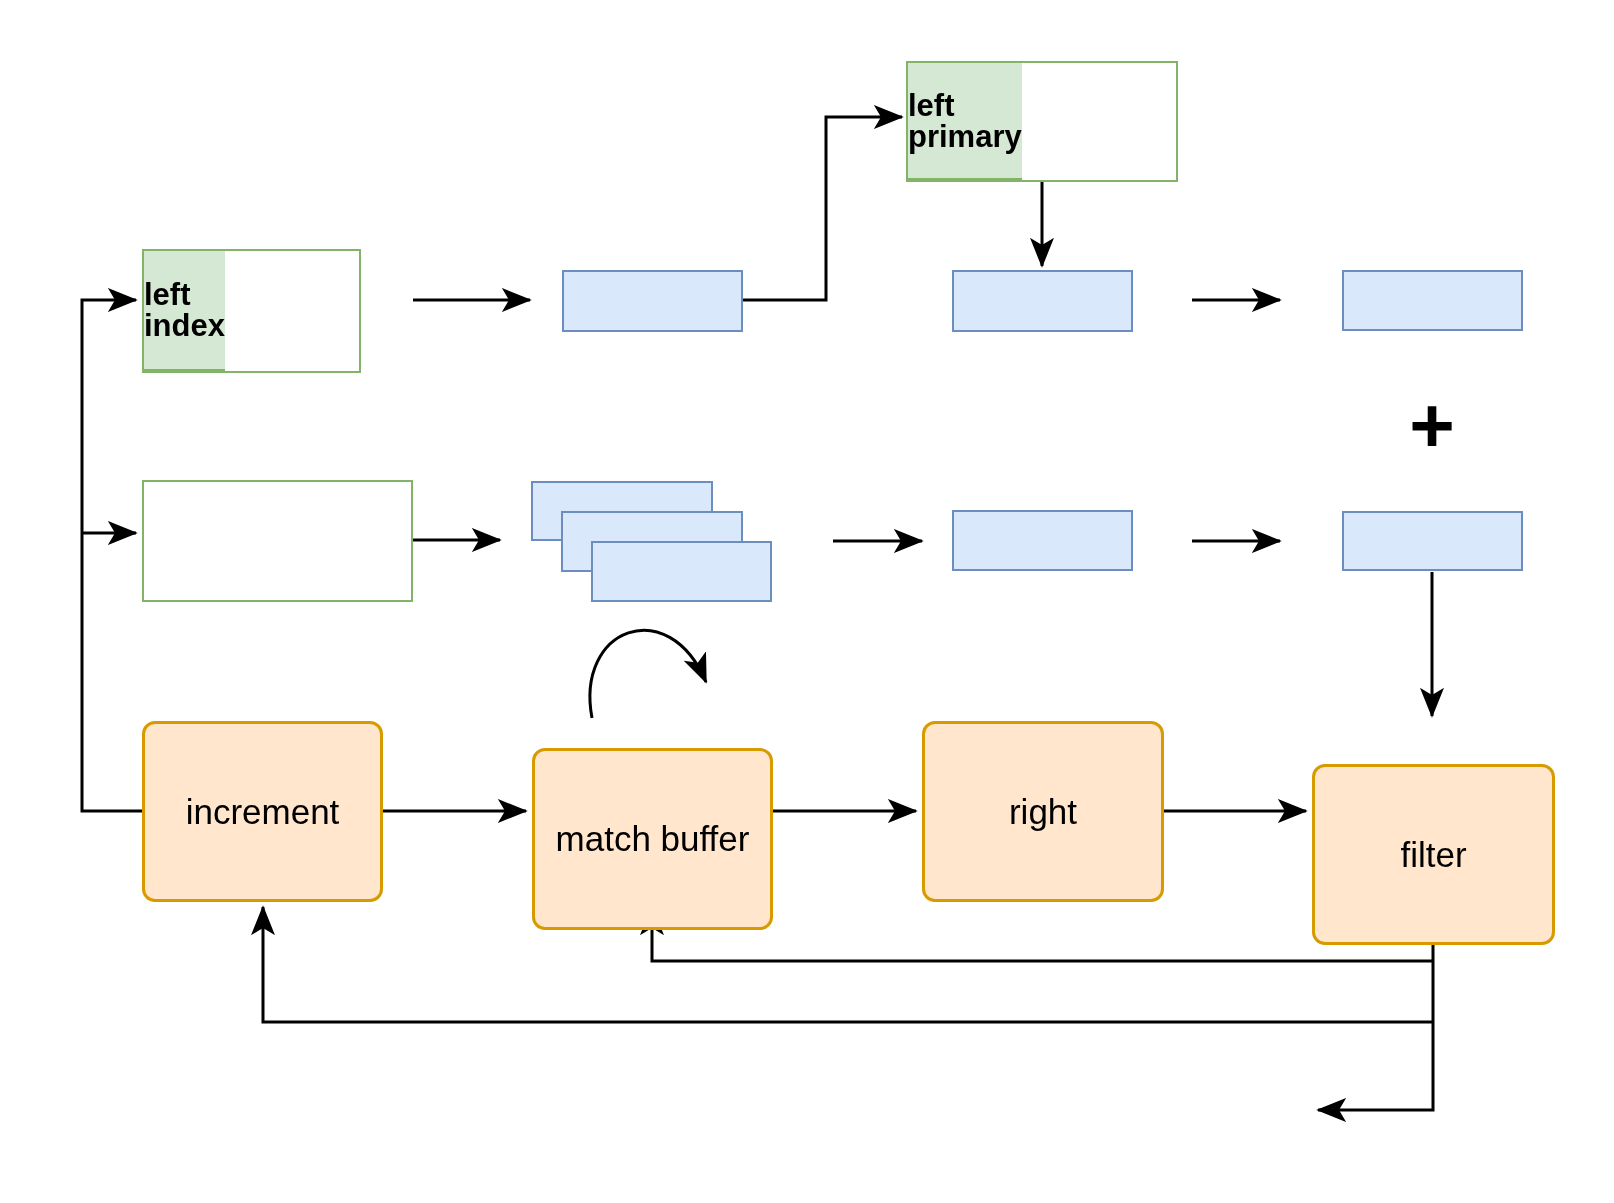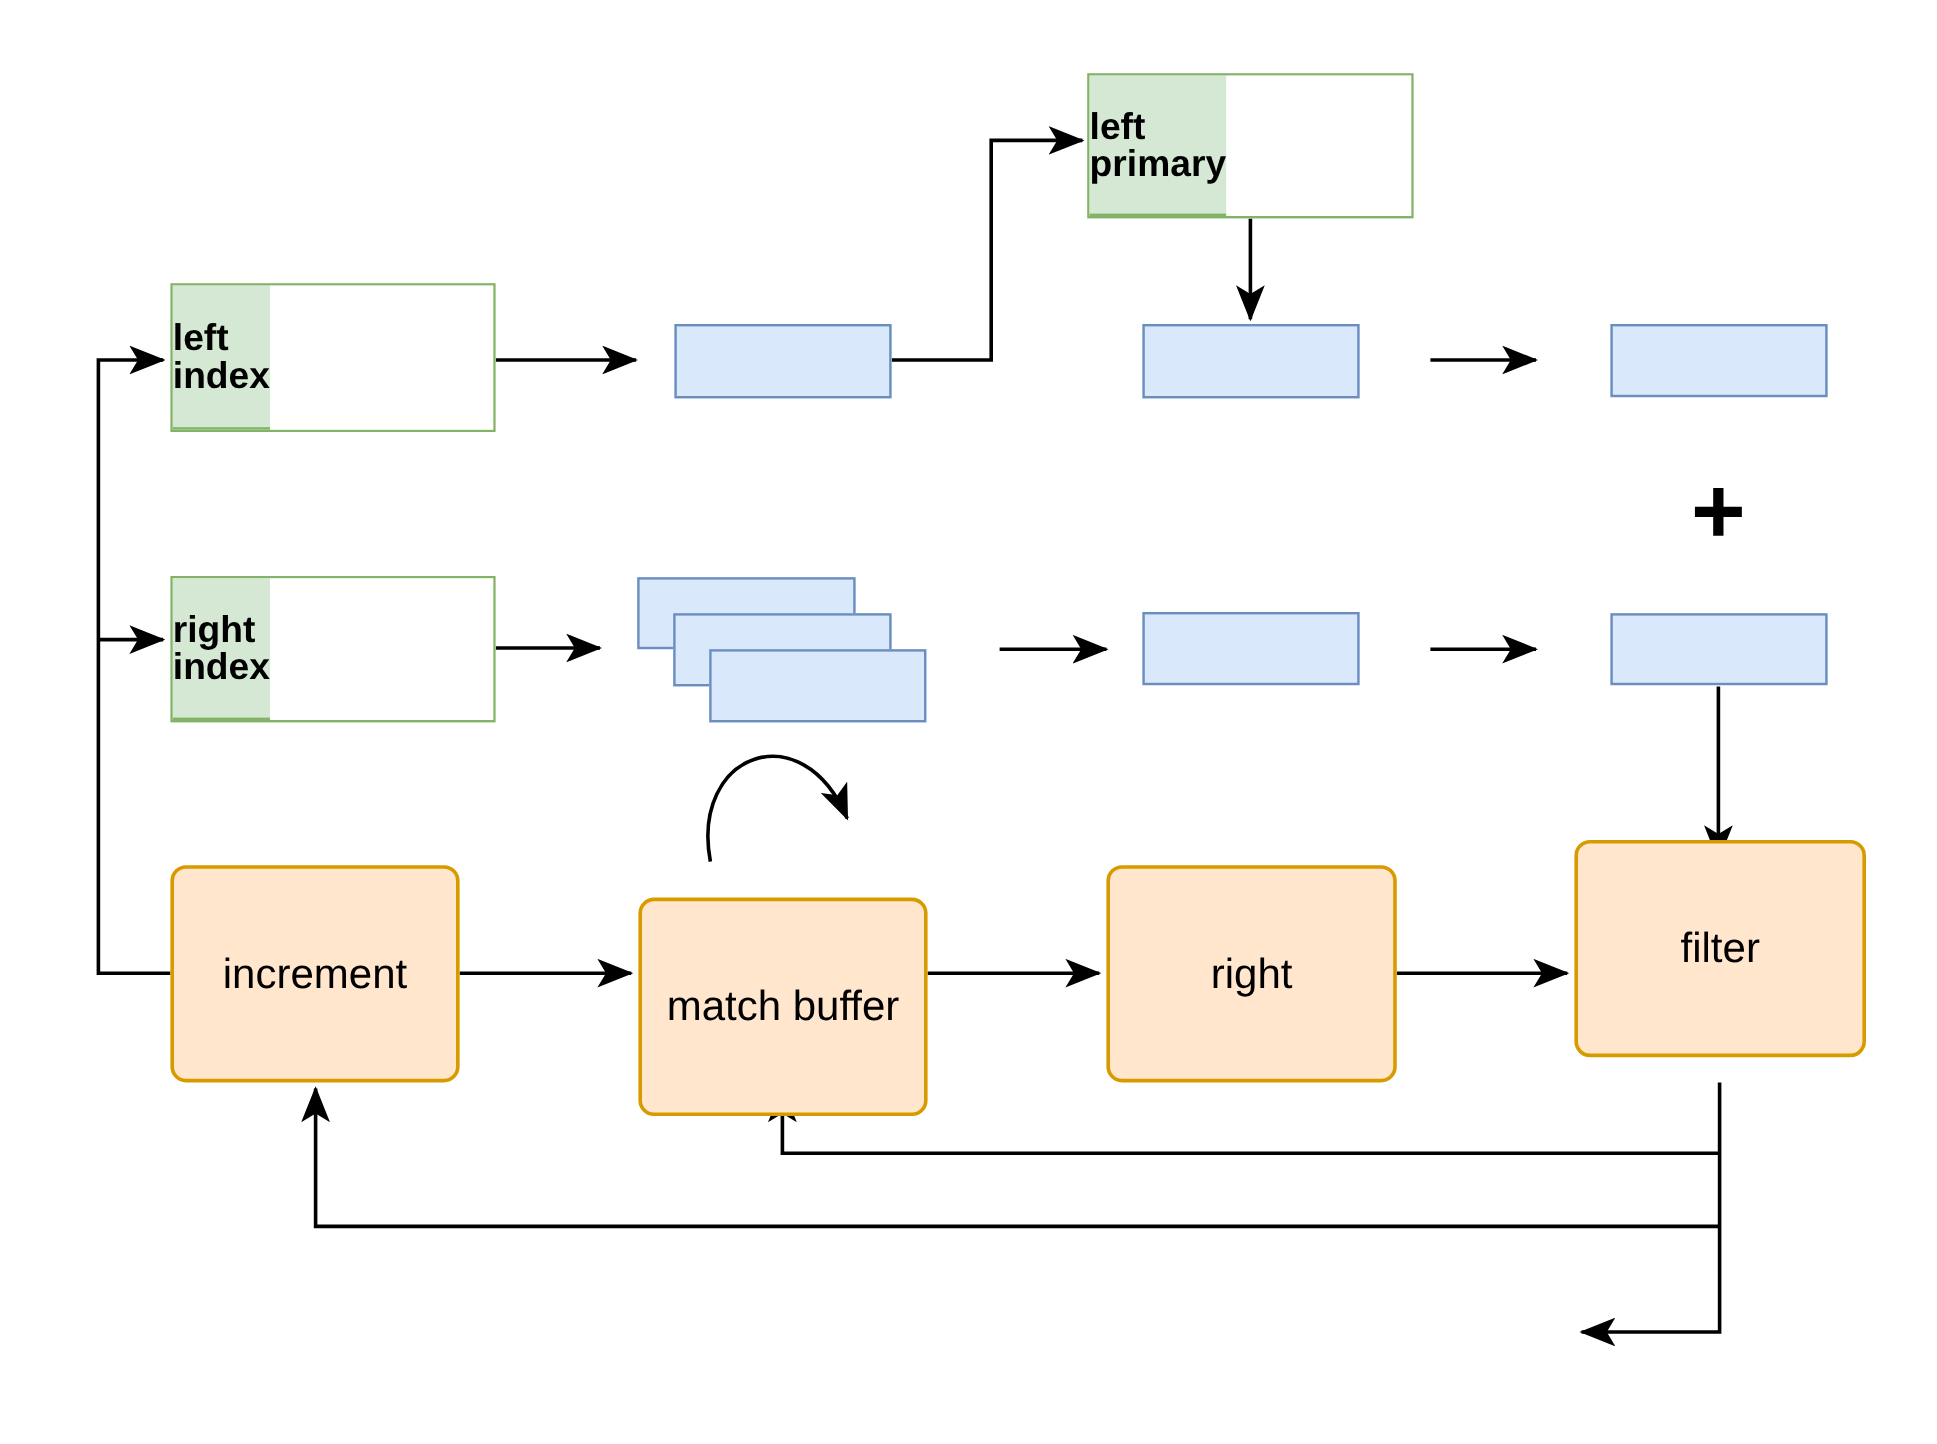--- a/index.html
+++ b/index.html
@@ -56,27 +56,26 @@
       <path d="M383 811 L526 811" marker-end="url(#arrow)"></path>
       <path d="M773 811 L916 811" marker-end="url(#arrow)"></path>
       <path d="M1164 811 L1306 811" marker-end="url(#arrow)"></path>
       <path d="M592 718 C575 628 668 593 706 682" marker-end="url(#arrow)"></path>
       <path d="M1433 902 L1433 1110 L1318 1110" marker-end="url(#arrow)"></path>
       <path d="M1433 961 L652 961 L652 907" marker-end="url(#arrow)"></path>
       <path d="M1433 1022 L263 1022 L263 907" marker-end="url(#arrow)"></path>
     </g>
   </svg>
 
-  <div class="record" style="left:142px;top:236px;width:271px;height:124px">
+  <div class="record" style="left:142px;top:249px;width:219px;height:124px">
     <div class="record-header">left index</div>
     <div class="record-body"></div>
   </div>
 
   <div class="record" style="left:142px;top:480px;width:271px;height:122px">
-    <div class="record-header">right index</div>
     <div class="record-body"></div>
   </div>
 
   <div class="record" style="left:906px;top:61px;width:272px;height:121px">
     <div class="record-header">left primary</div>
     <div class="record-body"></div>
   </div>
 
   <div class="tuple" style="left:562px;top:270px;width:181px;height:62px"></div>
   <div class="tuple" style="left:952px;top:270px;width:181px;height:62px"></div>
@@ -95,18 +94,18 @@
 
   <div class="process" style="left:142px;top:721px;width:241px;height:181px">
     <span>increment</span>
   </div>
   <div class="process" style="left:532px;top:748px;width:241px;height:182px">
     <span>match buffer</span>
   </div>
   <div class="process" style="left:922px;top:721px;width:242px;height:181px">
     <span>right</span>
   </div>
-  <div class="process" style="left:1312px;top:700px;width:243px;height:181px">
+  <div class="process" style="left:1312px;top:764px;width:243px;height:181px">
     <span>filter</span>
   </div>
 
 
 </div>
 
 </body></html>

